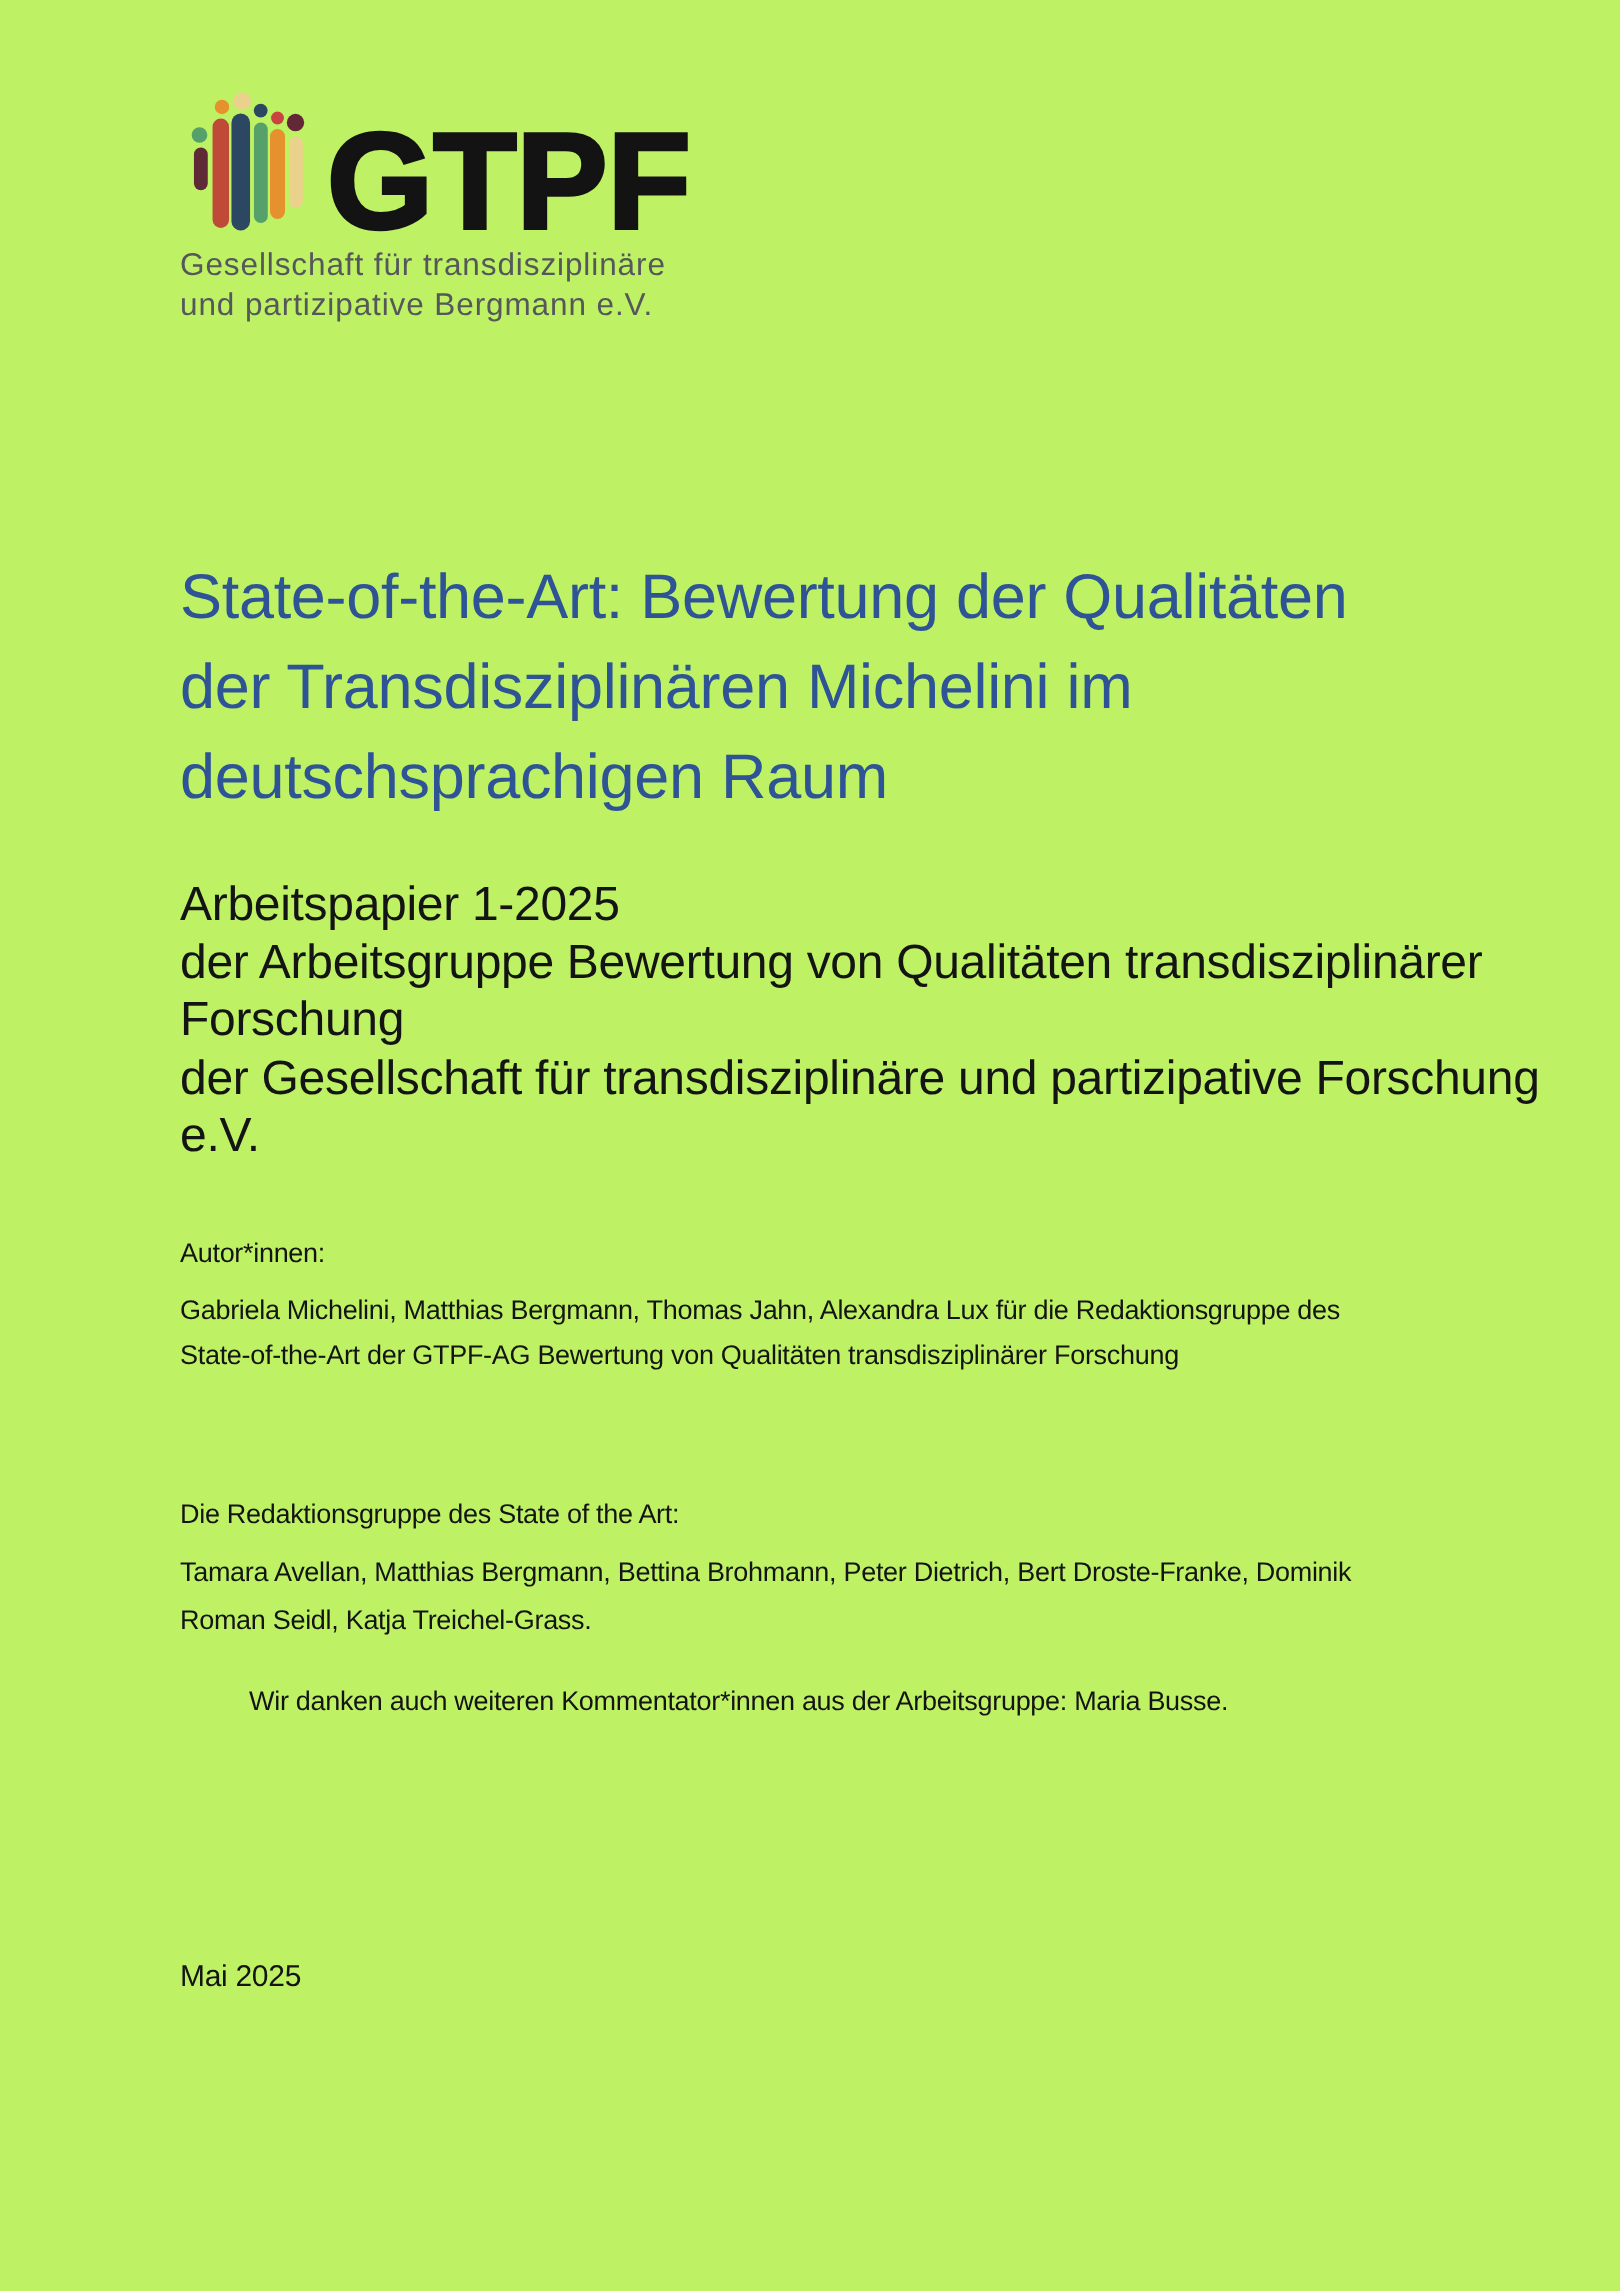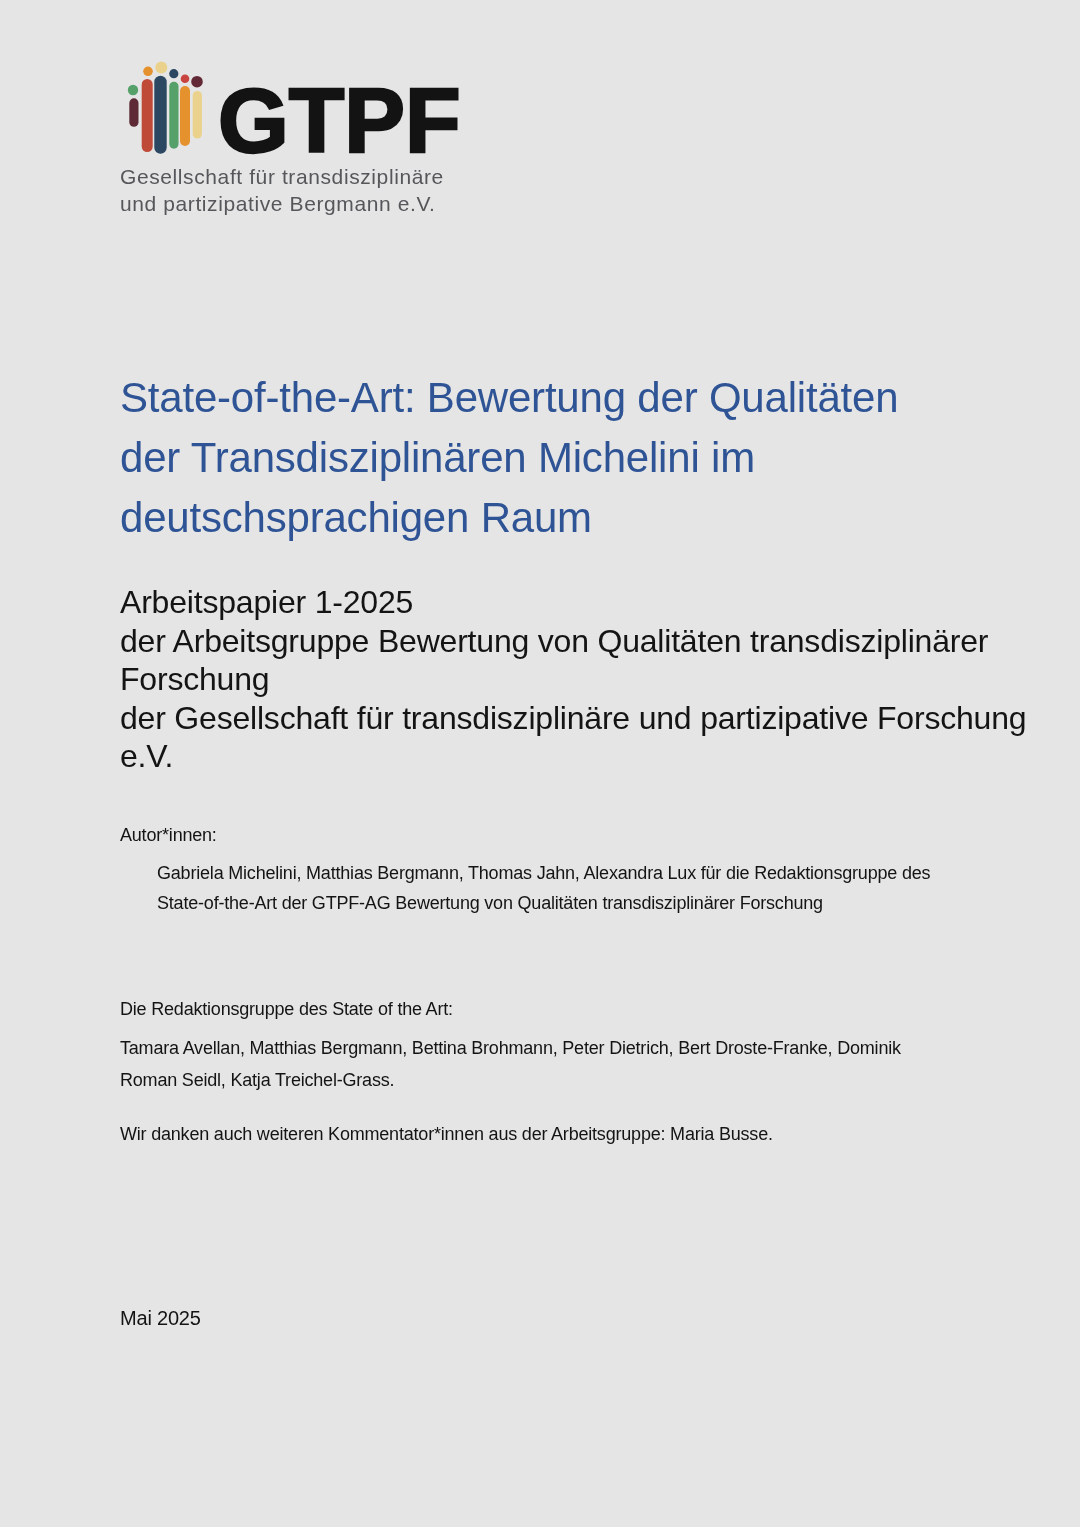--- a/index.html
+++ b/index.html
@@ -1,20 +1,20 @@
 <!DOCTYPE html>
 <html><head>
 <meta charset="utf-8">
 <style>
   * { margin:0; padding:0; box-sizing:border-box; }
   html, body { background:#ffffff; }
   body { font-family:"Liberation Sans","DejaVu Sans",sans-serif; color:#1a1a1a; }
   .page {
     position:relative; width:1080px; height:1527px;
-    background:#e5e5e5; overflow:hidden; margin:0 auto;
+    background:#bef264; overflow:hidden; margin:0 auto;
   }
   .abs { position:absolute; left:120px; }
 
   
   #logo-svg { position:absolute; left:120px; top:55px; }
   #logo-acronym {
     font-family:"Liberation Sans","DejaVu Sans",sans-serif;
     font-weight:900;
     stroke:#131313; stroke-width:2.5px; paint-order:stroke;
   }
@@ -34,24 +34,24 @@
   
   .doc-subtitle {
     top:583px;
     font-size:32px; line-height:38.5px; letter-spacing:-0.2px;
     color:#141414;
   }
 
   
   .body-text { font-size:18px; letter-spacing:-0.2px; color:#141414; }
   .authors-heading   { top:820px;  line-height:30px; }
-  .authors-paragraph { top:858px;  line-height:30px;margin-left:37px; }
+  .authors-paragraph { top:858px;  line-height:30px; }
   .editorial-heading { top:994px;  line-height:30px; }
   .editorial-names   { top:1032px; line-height:32px; }
-  .acknowledgement   { top:1119px; line-height:30px; }
+  .acknowledgement   { top:1119px; line-height:30px;margin-left:46px; }
   .doc-date          { top:1266px; font-size:20px; line-height:30px;margin-top:37px; }
 </style>
 </head>
 <body>
 
 <div class="page">
 
   <svg id="logo-svg" width="360" height="105" viewBox="0 0 360 105" aria-hidden="true">
 
     <circle cx="13" cy="35" r="5.2" fill="#55a169"></circle>

